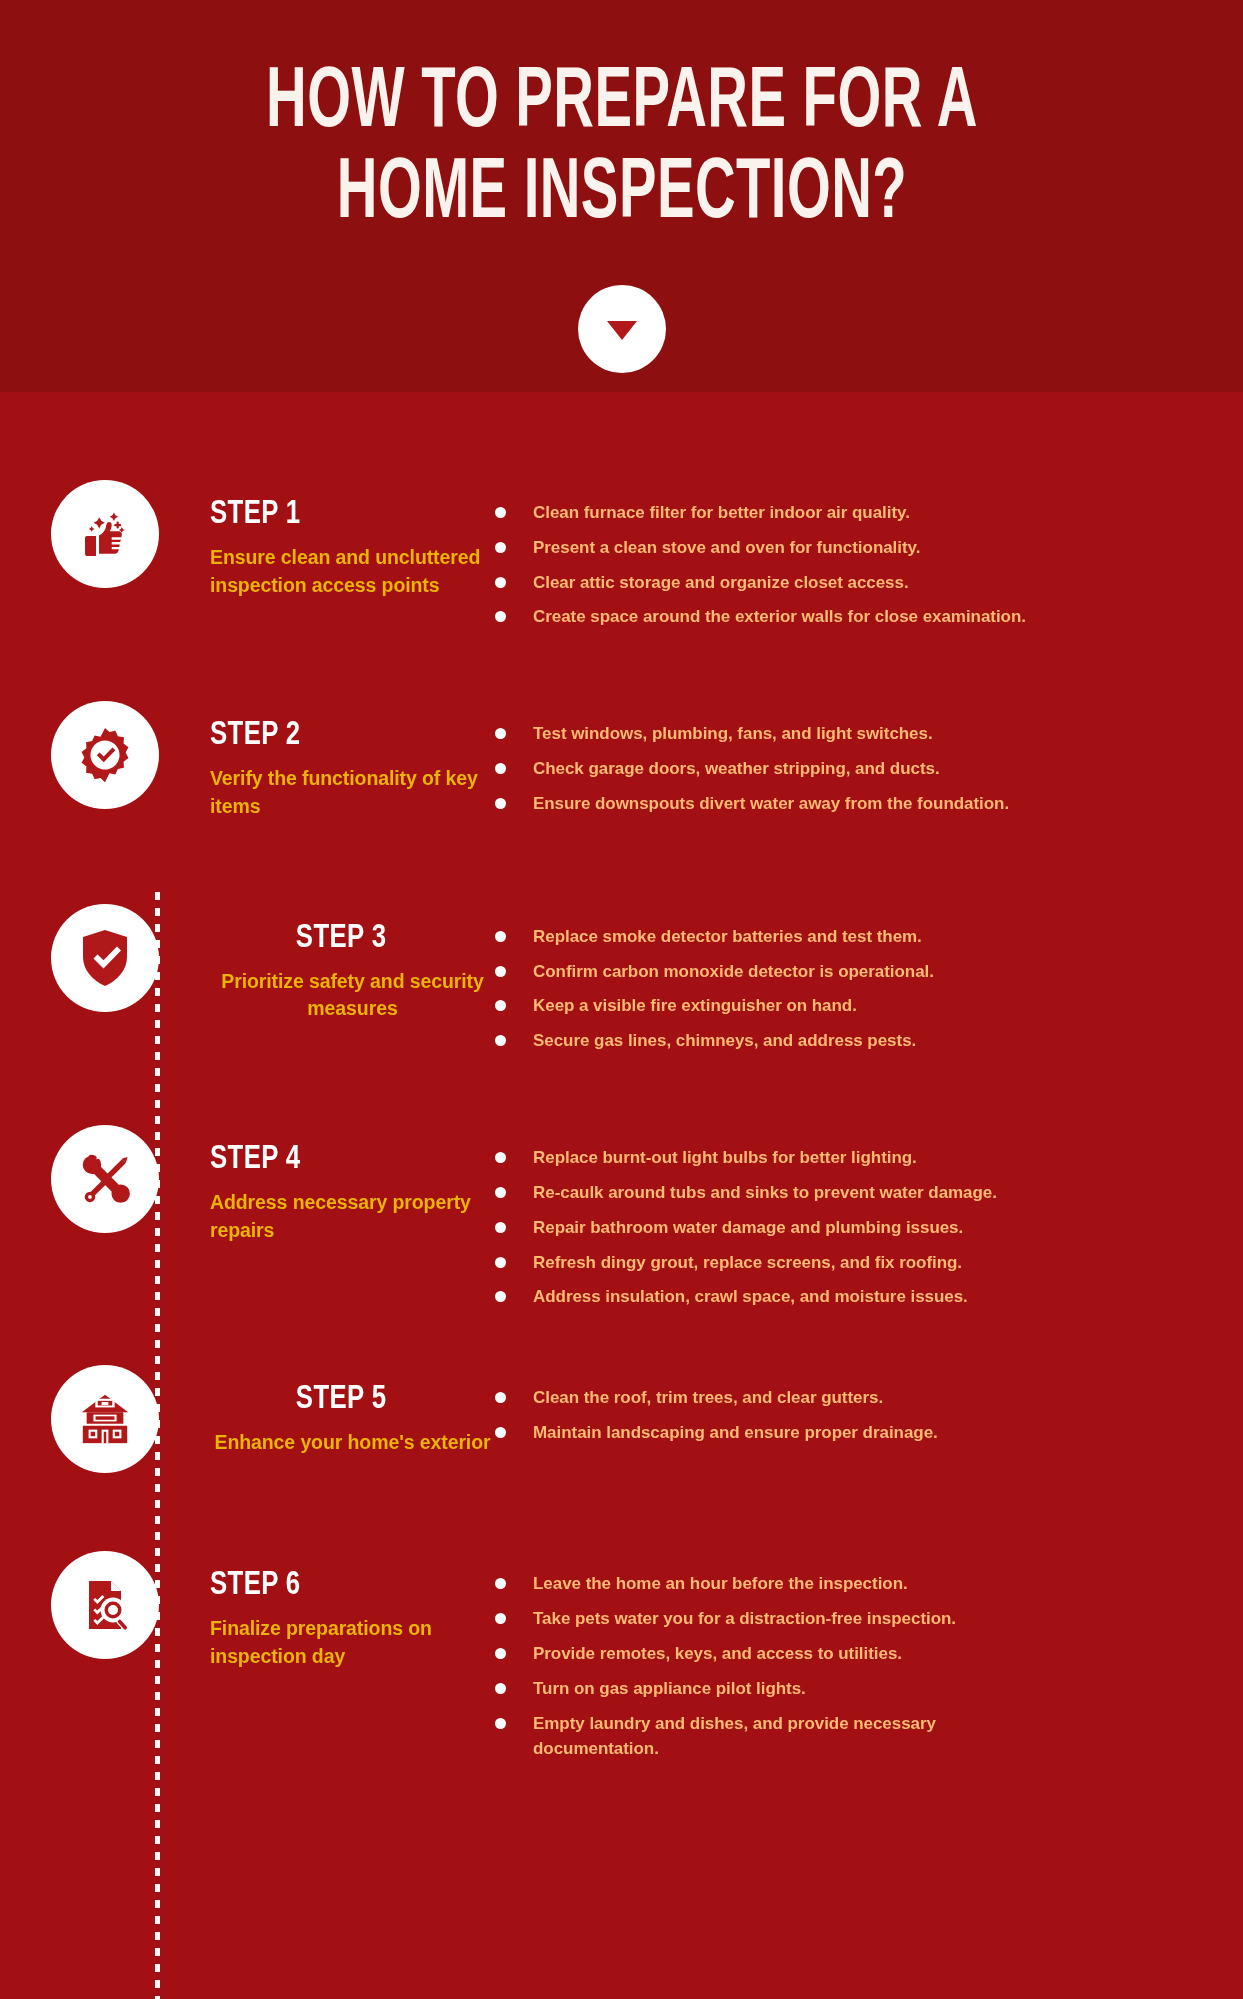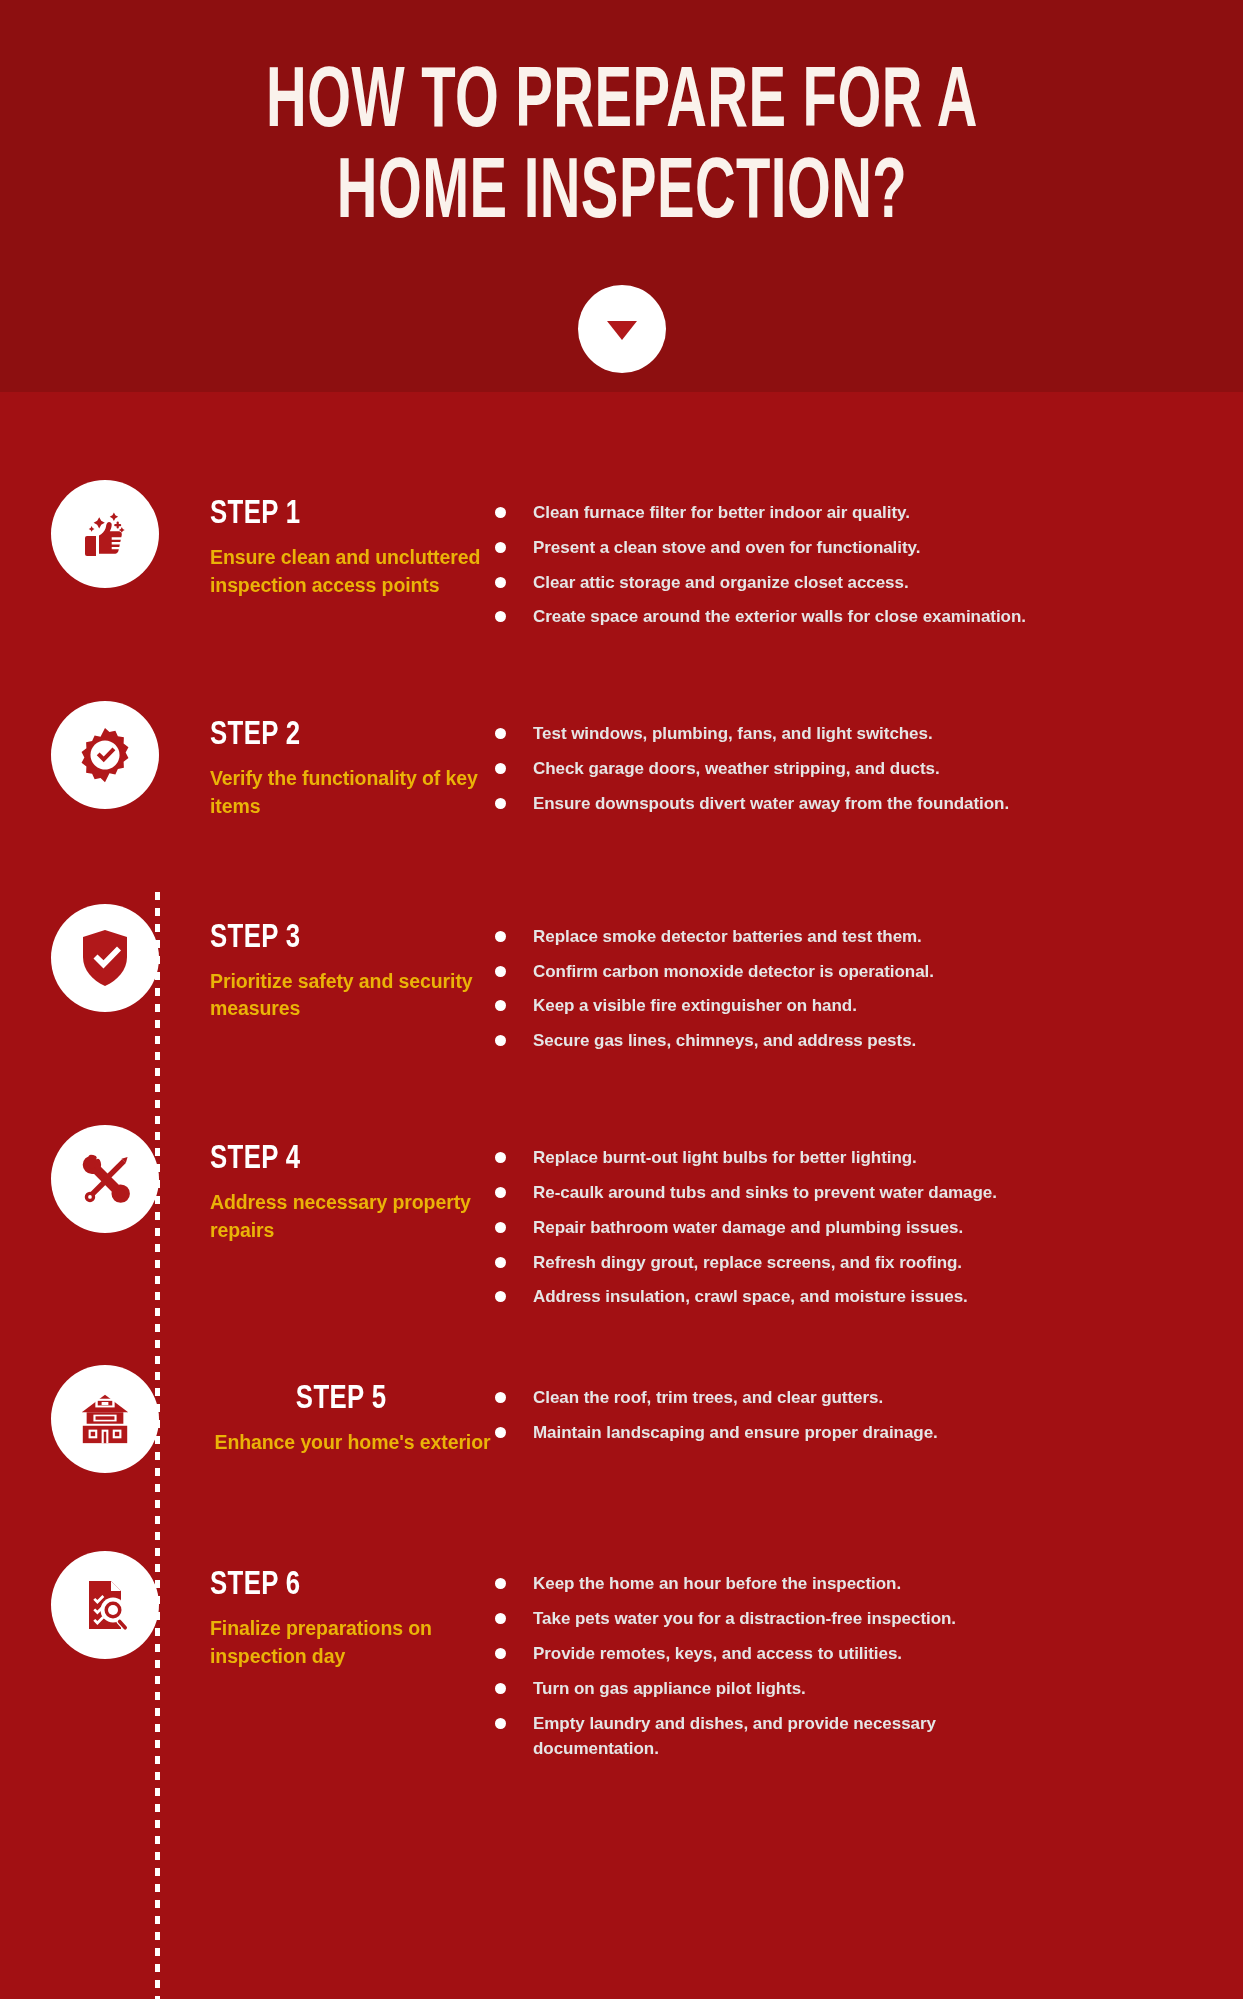--- a/index.html
+++ b/index.html
@@ -148,21 +148,21 @@
   .bullet-dot {
     flex:0 0 auto;
     width:11px;
     height:11px;
     border-radius:50%;
     background:#FFFFFF;
     margin-top:7px;
     margin-right:27px;
   }
   .bullet-text {
-    color:#e5e5e5;
+    color:#fdba74;
     font-size:17px;
     font-weight:bold;
     line-height:1.52;
     letter-spacing:-0.05px;
     max-width:640px;
   }
 </style>
 </head>
 <body>
 
@@ -248,21 +248,21 @@
           <span class="bullet-dot"></span>
           <span class="bullet-text">Check garage doors, weather stripping, and ducts.</span>
         </div>
         <div class="bullet">
           <span class="bullet-dot"></span>
           <span class="bullet-text">Ensure downspouts divert water away from the foundation.</span>
         </div>
       </div>
     </div>
 
-    <div class="step" style="margin-bottom:60px;">
+    <div class="step" style="margin-bottom:60px;text-align:center;">
       <div class="icon-col">
         <div class="icon-bubble">
           <span>
             <svg width="58" height="62" viewBox="0 0 58 62" fill="#B1181A">
               <path d="M29 3l22 7v20c0 13-9.5 23.5-22 29C16.5 53.5 7 43 7 30V10z"></path>
               <path d="M17.5 31.5l4-4.1 6 5.9 13.5-13.8 4 4L27.5 41.4z" fill="#FFFFFF"></path>
             </svg>
           </span>
         </div>
       </div>
@@ -395,21 +395,21 @@
           </span>
         </div>
       </div>
       <div class="title-col">
         <div class="step-label">STEP 6</div>
         <div class="step-head">Finalize preparations on inspection day</div>
       </div>
       <div class="bullets-col">
         <div class="bullet">
           <span class="bullet-dot"></span>
-          <span class="bullet-text">Keep the home an hour before the inspection.</span>
+          <span class="bullet-text">Leave the home an hour before the inspection.</span>
         </div>
         <div class="bullet">
           <span class="bullet-dot"></span>
           <span class="bullet-text">Take pets water you for a distraction-free inspection.</span>
         </div>
         <div class="bullet">
           <span class="bullet-dot"></span>
           <span class="bullet-text">Provide remotes, keys, and access to utilities.</span>
         </div>
         <div class="bullet">

